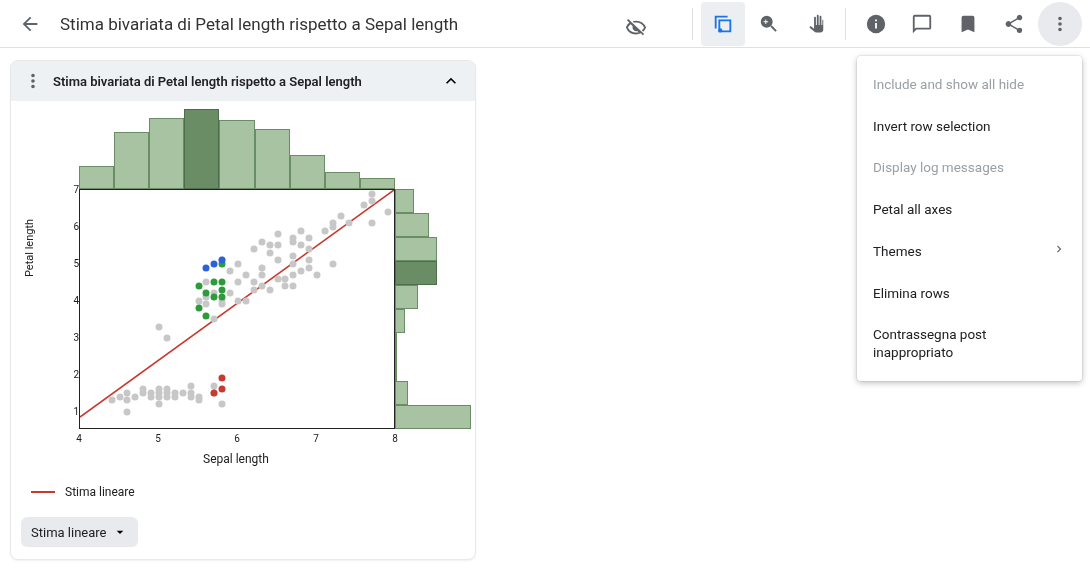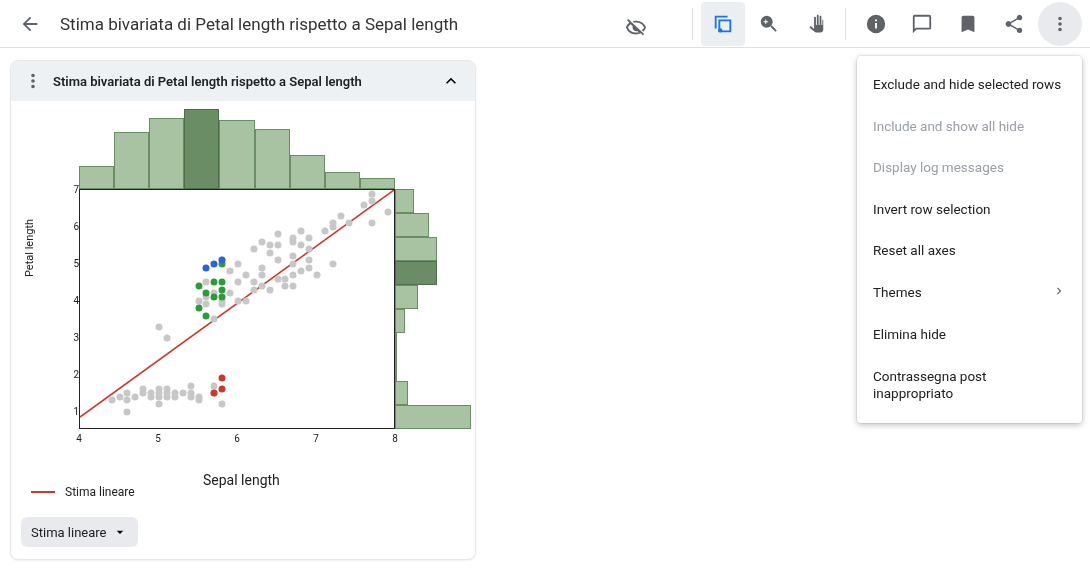--- a/index.html
+++ b/index.html
@@ -31,21 +31,21 @@
   .card-header .title2 { font-size:13px; font-weight:600; flex:1; }
   .collapse { width:28px; height:28px; display:flex; align-items:center; justify-content:center; cursor:pointer; }
   .card-body { padding:6px 12px 10px 12px; }
 
   .chart-wrap { position:relative; width:440px; height:370px; }
   
   .hist-top { position:absolute; left:56px; top:0; width:316px; height:82px; }
   .scatter  { position:absolute; left:56px; top:82px; width:316px; height:240px; border:1px solid #222; }
   .hist-right{ position:absolute; left:372px; top:82px; width:78px; height:240px; }
   .y-axis-lbl{ position:absolute; left:0; top:170px; transform:rotate(-90deg); transform-origin:left top; font-size:11px; }
-  .x-axis-lbl{ position:absolute; left:180px; top:365px; font-size:14px; }
+  .x-axis-lbl{ position:absolute; left:180px; top:345px; font-size:12px; }
   .y-ticks { position:absolute; left:38px; top:82px; width:18px; height:240px; font-size:10px; text-align:right; }
   .y-ticks div{ position:absolute; right:0; transform:translateY(-50%);}
   .x-ticks { position:absolute; left:56px; top:326px; width:316px; font-size:10px; }
   .x-ticks div{ position:absolute; top:0; transform:translateX(-50%);}
 
   .bar-t { position:absolute; bottom:0; background:#a8c3a2; border:1px solid #6a8d66; }
   .bar-t.sel { background:#6a8d66; border-color:#4d6e4a; }
   .bar-r { position:absolute; left:0; background:#a8c3a2; border:1px solid #6a8d66; }
   .bar-r.sel { background:#6a8d66; border-color:#4d6e4a; }
 
@@ -122,34 +122,33 @@
     </div>
     <div class="icon-btn more active-menu">
       <svg viewBox="0 0 24 24">
           <path d="M12 8a2 2 0 100-4 2 2 0 000 4zm0 2a2 2 0 100 4 2 2 0 000-4zm0 6a2 2 0 100 4 2 2 0 000-4z"></path>
         </svg>
     </div>
   </div>
 </div>
 
 <div class="menu">
-  <div class="menu-item">Exclude and hide selected rows</div>
   <div class="menu-item disabled">Include and show all hide</div>
+  <div class="menu-item">Invert row selection</div>
   <div class="menu-item disabled">Display log messages</div>
-  <div class="menu-item">Invert row selection</div>
-  <div class="menu-item">Reset all axes</div>
+  <div class="menu-item">Petal all axes</div>
   <div class="menu-item">
     <span>Themes</span>
     <span class="chev">
       <svg width="14" height="14" viewBox="0 0 24 24" fill="currentColor">
           <path d="M8.59 16.59L13.17 12 8.59 7.41 10 6l6 6-6 6z"></path>
         </svg>
     </span>
   </div>
-  <div class="menu-item">Elimina hide</div>
+  <div class="menu-item">Elimina rows</div>
   <div class="menu-item">Contrassegna post inappropriato</div>
 </div>
 
 <div class="card">
   <div class="card-header">
     <div class="icon-btn" style="width:24px;height:24px">
       <svg viewBox="0 0 24 24" width="18" height="18">
           <path d="M12 8a2 2 0 100-4 2 2 0 000 4zm0 2a2 2 0 100 4 2 2 0 000-4zm0 6a2 2 0 100 4 2 2 0 000-4z"></path>
         </svg>
     </div>

